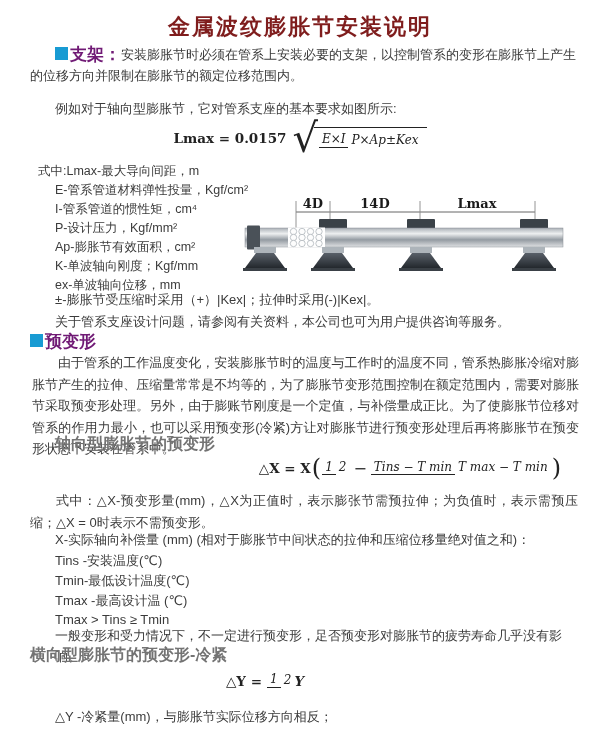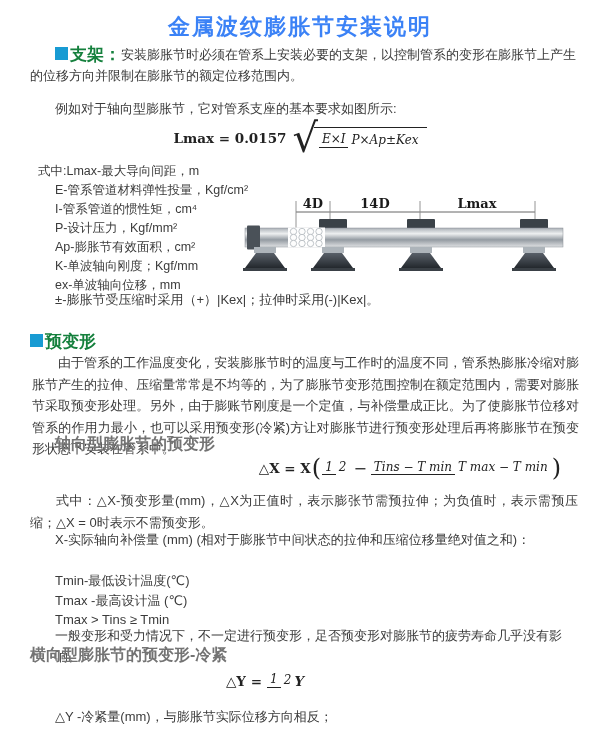--- a/index.html
+++ b/index.html
@@ -3,29 +3,29 @@
 <meta charset="utf-8">
 <style>
   html,body{margin:0;padding:0;background:#fff;}
   .page{
     position:relative;width:600px;height:737px;background:#ffffff;overflow:hidden;
     font-family:"Liberation Sans","DejaVu Sans",sans-serif;color:#3b3b3b;
   }
   .abs{position:absolute;}
   .title{
     top:12px;left:0;width:600px;text-align:center;
-    font-size:22px;font-weight:bold;color:#3b82f6;letter-spacing:2px;
+    font-size:22px;font-weight:bold;color:#7f1d1d;letter-spacing:2px;
   }
   .body-text{font-size:13px;line-height:21px;color:#3b3b3b;}
   .justify{text-align:justify;}
   .sq{
     display:inline-block;width:13px;height:13px;background:#189bd3;
     margin-right:2px;vertical-align:-1px;
   }
-  .sec-head{font-size:17px;font-weight:bold;color:#15803d;line-height:1;vertical-align:-1px;}
+  .sec-head{font-size:17px;font-weight:bold;color:#701a75;line-height:1;vertical-align:-1px;}
   .sub-head{font-size:16px;font-weight:bold;color:#737373;}
   
   .formula{
     font-family:"DejaVu Serif","Liberation Serif",serif;color:#222;
     white-space:nowrap;
   }
   .f-lhs{font-weight:bold;font-size:13.5px;}
   .frac{
     display:inline-flex;align-items:center;
     vertical-align:middle;line-height:1.1;font-style:italic;font-size:12px;
@@ -65,20 +65,21 @@
   <div class="abs" style="top:162px;left:38px;width:420px;font-size:12.5px;line-height:19px;">
     <div>式中:Lmax-最大导向间距，m</div>
     <div style="padding-left:17px;">E-管系管道材料弹性投量，Kgf/cm²</div>
     <div style="padding-left:17px;">I-管系管道的惯性矩，cm⁴</div>
     <div style="padding-left:17px;">P-设计压力，Kgf/mm²</div>
     <div style="padding-left:17px;">Ap-膨胀节有效面积，cm²</div>
     <div style="padding-left:17px;">K-单波轴向刚度；Kgf/mm</div>
     <div style="padding-left:17px;">ex-单波轴向位移，mm</div>
   </div>
   <div class="abs body-text" style="top:289px;left:55px;width:520px;">±-膨胀节受压缩时采用（+）|Kex|；拉伸时采用(-)|Kex|。</div>
+  <div class="abs body-text" style="top:311px;left:55px;width:530px;">关于管系支座设计问题，请参阅有关资料，本公司也可为用户提供咨询等服务。</div>
 
   <svg class="abs" style="top:192px;left:243px;" width="322" height="86" viewBox="0 0 322 86">
     <defs>
       <linearGradient id="pipeGrad" x1="0" y1="0" x2="0" y2="1">
         <stop offset="0" stop-color="#aab0b6"></stop>
         <stop offset="0.3" stop-color="#edeff0"></stop>
         <stop offset="0.62" stop-color="#949ba2"></stop>
         <stop offset="1" stop-color="#dfe1e3"></stop>
       </linearGradient>
       <linearGradient id="pedGrad" x1="0" y1="0" x2="0" y2="1">
@@ -160,20 +161,21 @@
         <span class="fn">1</span>
         <span class="fd">2</span>
       </span><span class="f-mid" style="margin:0 4px;">−</span><span class="frac">
         <span class="fn">Tins − T min</span>
         <span class="fd">T max − T min</span>
       </span><span class="bigparen">)</span>
   </div>
 
   <p class="abs body-text justify" style="top:490px;left:30px;width:548px;text-indent:2em;margin:0;line-height:21.5px;">式中：△X-预变形量(mm)，△X为正值时，表示膨张节需预拉伸；为负值时，表示需预压缩；△X = 0时表示不需预变形。</p>
   <div class="abs body-text" style="top:529px;left:55px;width:525px;">X-实际轴向补偿量 (mm) (相对于膨胀节中间状态的拉伸和压缩位移量绝对值之和)：</div>
+  <div class="abs body-text" style="top:550px;left:55px;">Tins -安装温度(℃)</div>
   <div class="abs body-text" style="top:590px;left:55px;">Tmax -最高设计温 (℃)</div>
   <div class="abs body-text" style="top:570px;left:55px;">Tmin-最低设计温度(℃)</div>
   <div class="abs body-text" style="top:609px;left:55px;">Tmax &gt; Tins ≥ Tmin</div>
   <div class="abs body-text" style="top:625px;left:55px;width:525px;">一般变形和受力情况下，不一定进行预变形，足否预变形对膨胀节的疲劳寿命几乎没有影响。</div>
 
   <div class="abs sub-head" style="top:645px;left:30px;">横向型膨胀节的预变形-冷紧</div>
 
   <div class="abs formula" style="top:670px;left:0;width:530px;text-align:center;">
     <span class="f-lhs f-mid">△Y =</span>
     <span class="frac">

